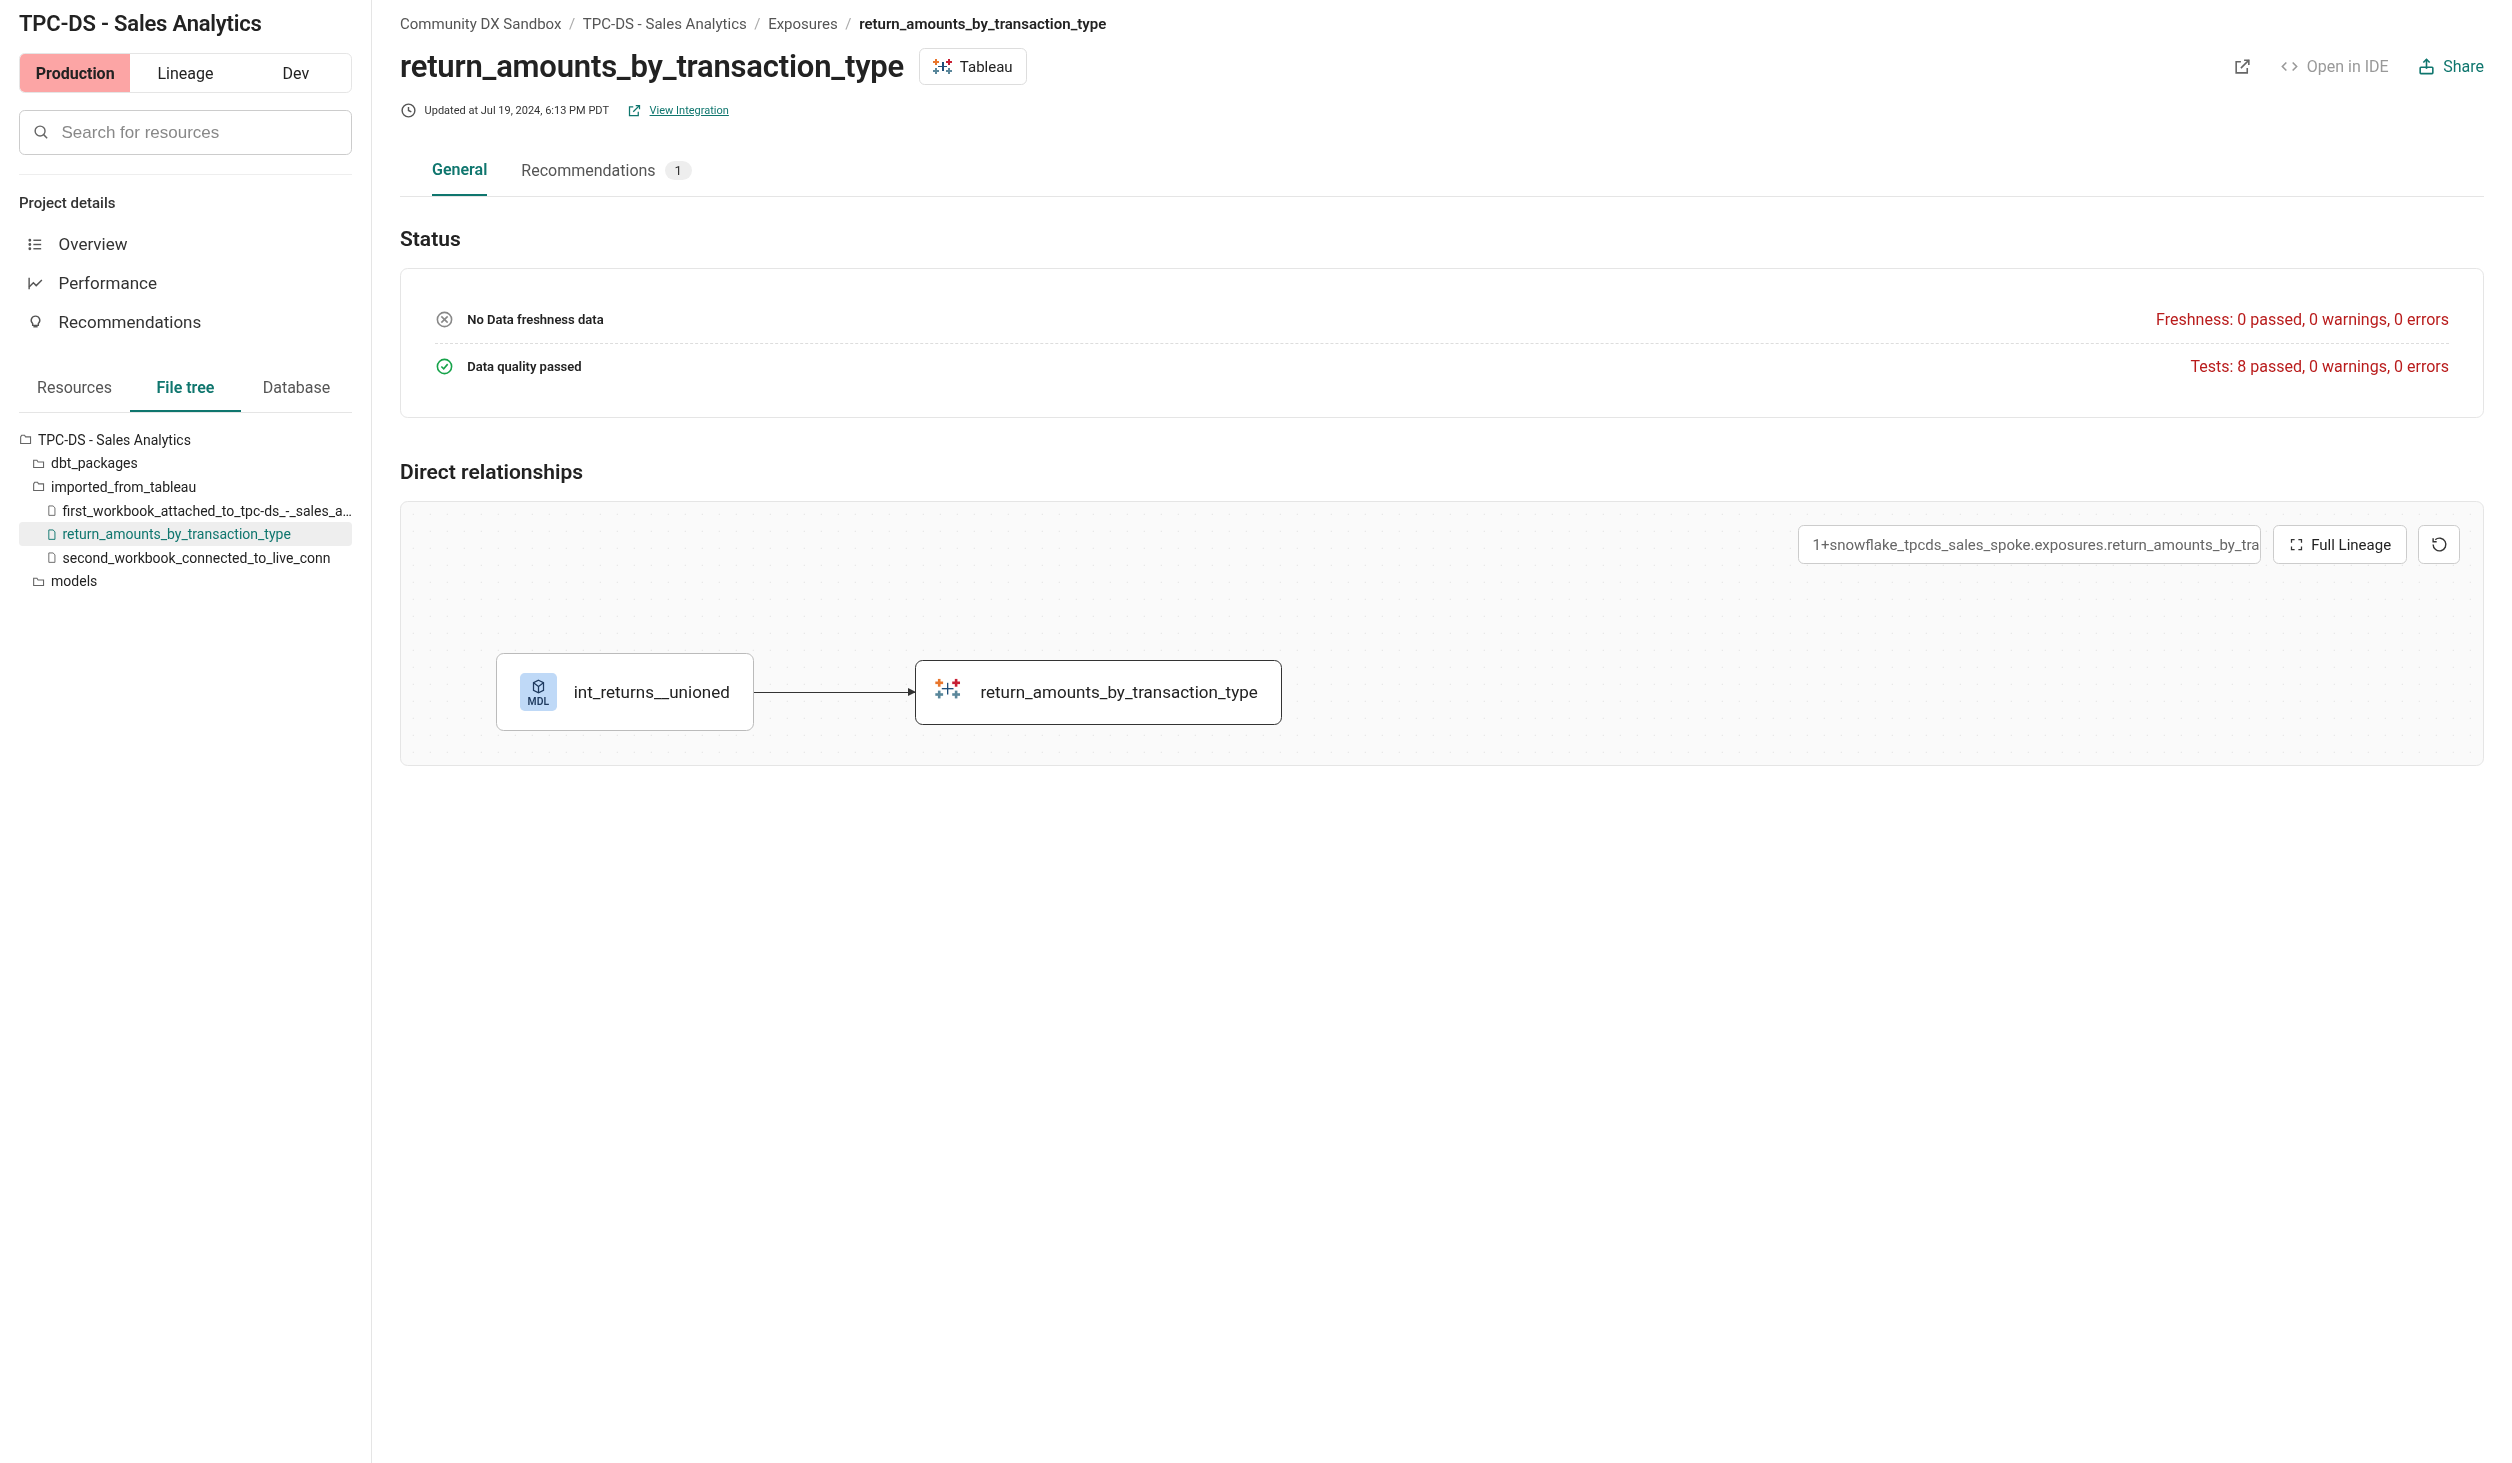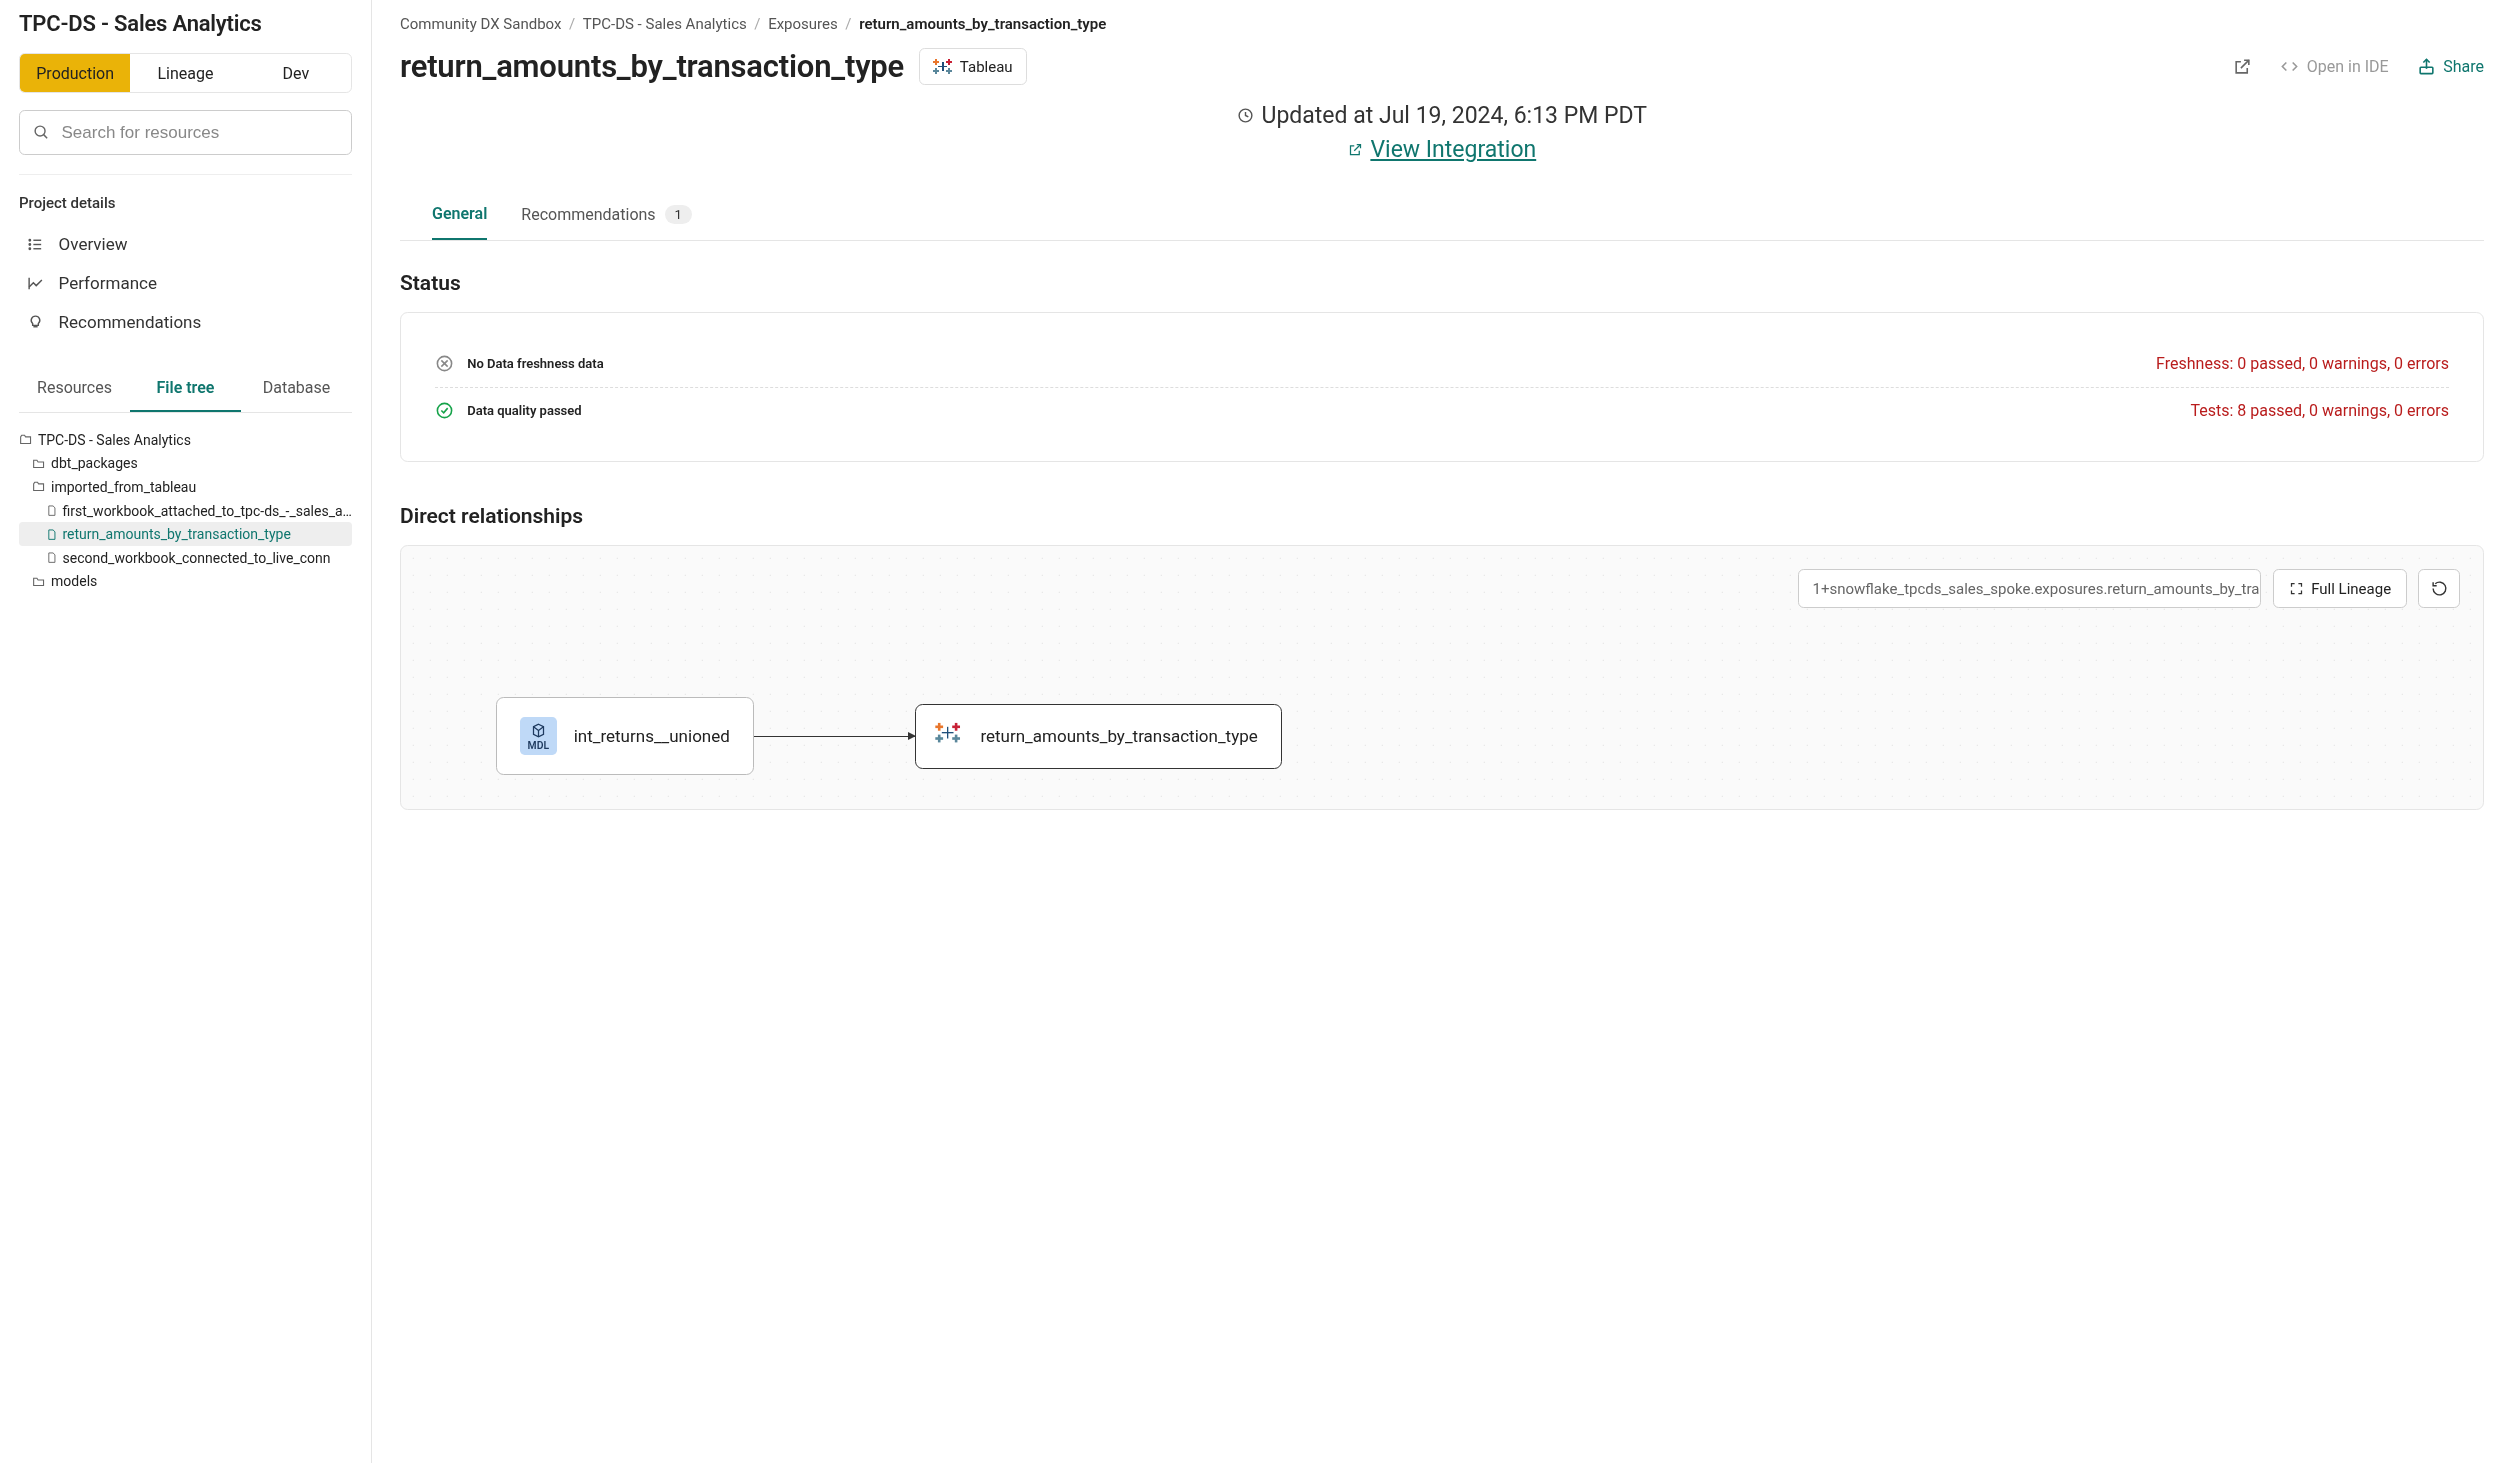--- a/index.html
+++ b/index.html
@@ -4,21 +4,21 @@
 <style>
 * { box-sizing: border-box; margin: 0; padding: 0; }
 body { font-family: -apple-system, BlinkMacSystemFont, "Segoe UI", Roboto, sans-serif; color: #222; background: #fff; font-size: 14px; }
 .container { display: flex; width: 100%; height: 100vh; }
 
 
 .sidebar { width: 372px; border-right: 0.9px solid #e5e5e5; padding: 11.3px 19px 19px; overflow-y: auto; flex-shrink: 0; }
 .project-title { font-size: 22px; font-weight: 600; margin-bottom: 17px; letter-spacing: -0.2px; }
 .env-tabs { display: flex; border: 0.9px solid #e5e5e5; border-radius: 5.7px; overflow: hidden; margin-bottom: 17px; }
 .env-tab { flex: 1; text-align: center; padding: 9.5px 0; cursor: pointer; font-size: 16px; color: #222; }
-.env-tab.active { background: #eab308; font-weight: 400; }
+.env-tab.active { background: #fca5a5; font-weight: 700; }
 
 .search-box { display: flex; align-items: center; border: 0.9px solid #ccc; border-radius: 5.7px; padding: 11.3px 13.2px; margin-bottom: 19px; gap: 11.3px; }
 .search-box input { border: none; outline: none; font-size: 17px; color: #555; width: 100%; }
 .search-box input::placeholder { color: #888; }
 
 .divider-thin { height: 0.9px; background: #eee; margin: 0 0 19px; }
 
 .section-label { font-size: 15px; color: #333; font-weight: 500; margin-bottom: 13.2px; }
 .nav-list { list-style: none; margin-bottom: 24.6px; }
 .nav-item { display: flex; align-items: center; gap: 15px; padding: 9.5px 7.6px; font-size: 17px; cursor: pointer; color: #333; }
@@ -42,21 +42,21 @@
 .breadcrumb .current { font-weight: 600; color: #222; }
 
 .title-row { display: flex; align-items: center; gap: 15px; margin-bottom: 17px; }
 .page-title { font-size: 31px; font-weight: 600; letter-spacing: -0.2px; }
 .tag-chip { display: flex; align-items: center; gap: 7.6px; border: 0.9px solid #ddd; border-radius: 5.7px; padding: 7.6px 13.2px; font-size: 15px; }
 .title-actions { margin-left: auto; display: flex; align-items: center; gap: 28px; }
 .action-link { display: flex; align-items: center; gap: 7.6px; font-size: 16px; cursor: pointer; }
 .action-link.muted { color: #999; }
 .action-link.teal { color: #0f766e; justify-content: center; }
 
-.meta-row { display: flex; align-items: center; gap: 7px; font-size: 23px; color: #333; margin-bottom: 30px; flex-direction: column; }
+.meta-row { display: flex; align-items: center; gap: 18px; font-size: 11px; color: #333; margin-bottom: 30px; }
 .meta-row .link { color: #0f766e; text-decoration: underline; cursor: pointer; }
 .meta-item { display: flex; align-items: center; gap: 7.6px; }
 
 .content-tabs { display: flex; border-bottom: 0.9px solid #e5e5e5; margin-bottom: 30px; gap: 34px; padding-left: 32px; }
 .content-tab { padding: 11.3px 0 15px; font-size: 16px; cursor: pointer; color: #555; display: flex; align-items: center; gap: 9.5px; }
 .content-tab.active { color: #0f766e; font-weight: 600; border-bottom: 2.8px solid #0f766e; }
 .badge-count { background: #eee; border-radius: 11.3px; padding: 1.9px 9.5px; font-size: 13.2px; color: #333; }
 
 .section-heading { font-size: 21px; font-weight: 600; margin-bottom: 17px; }
 

